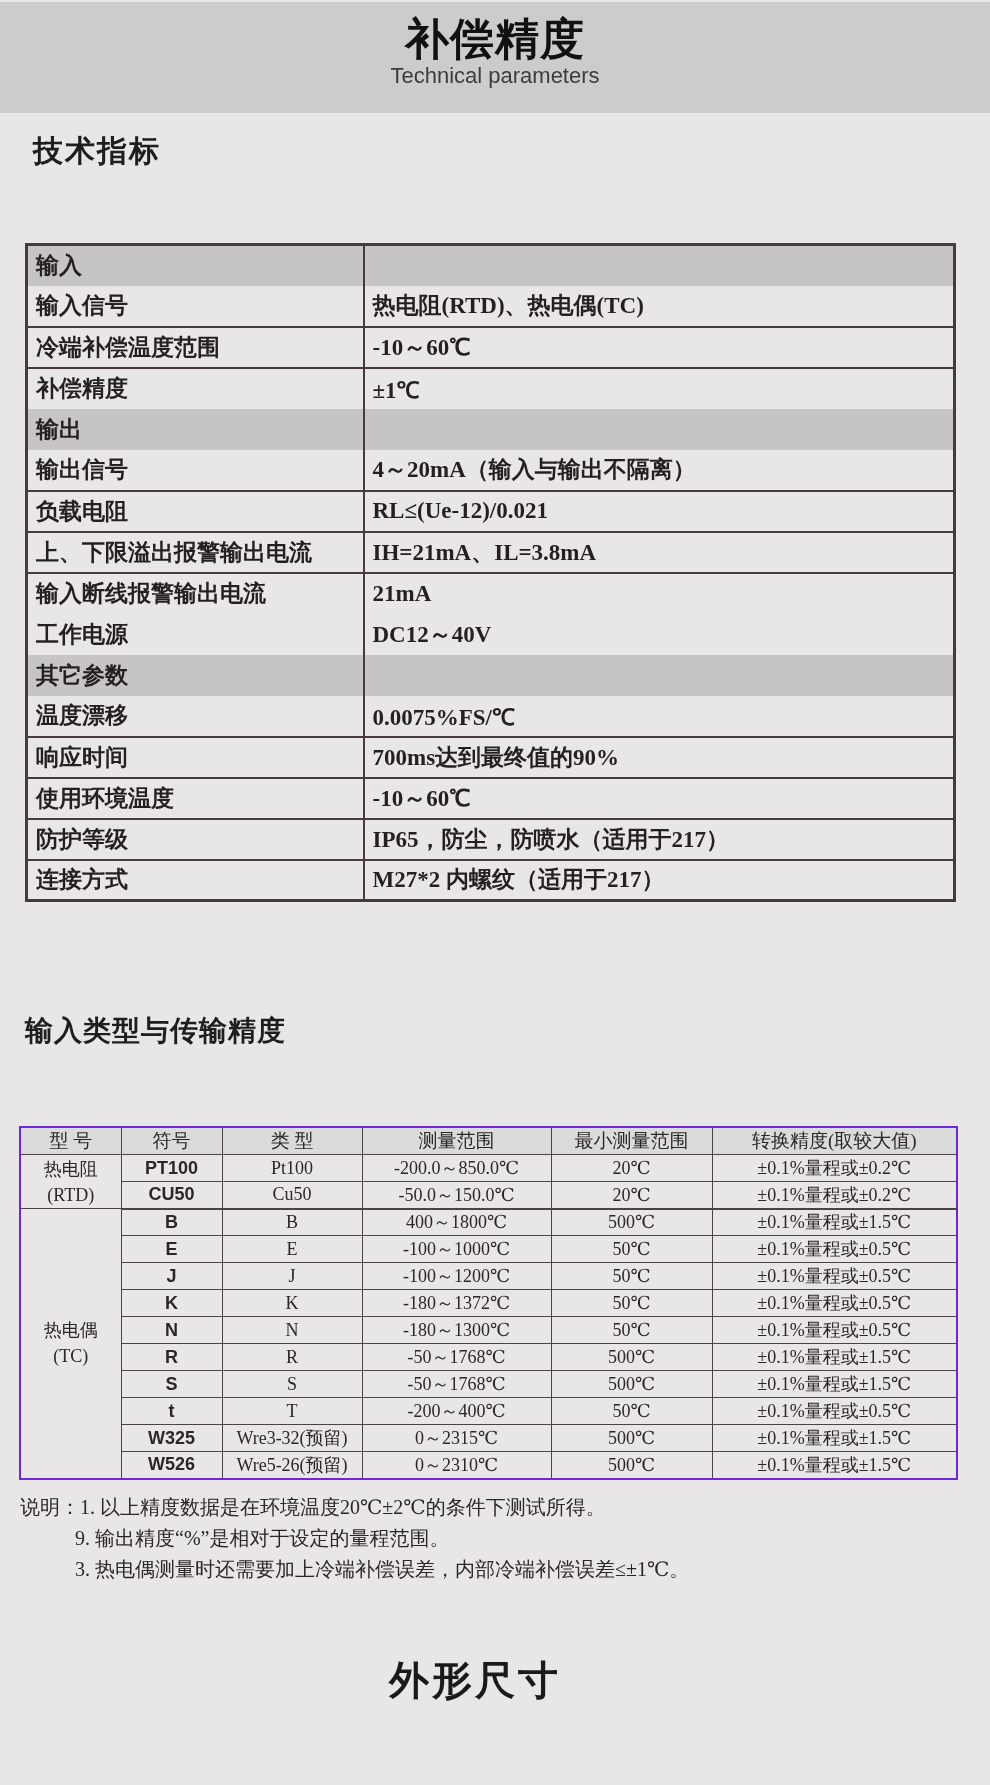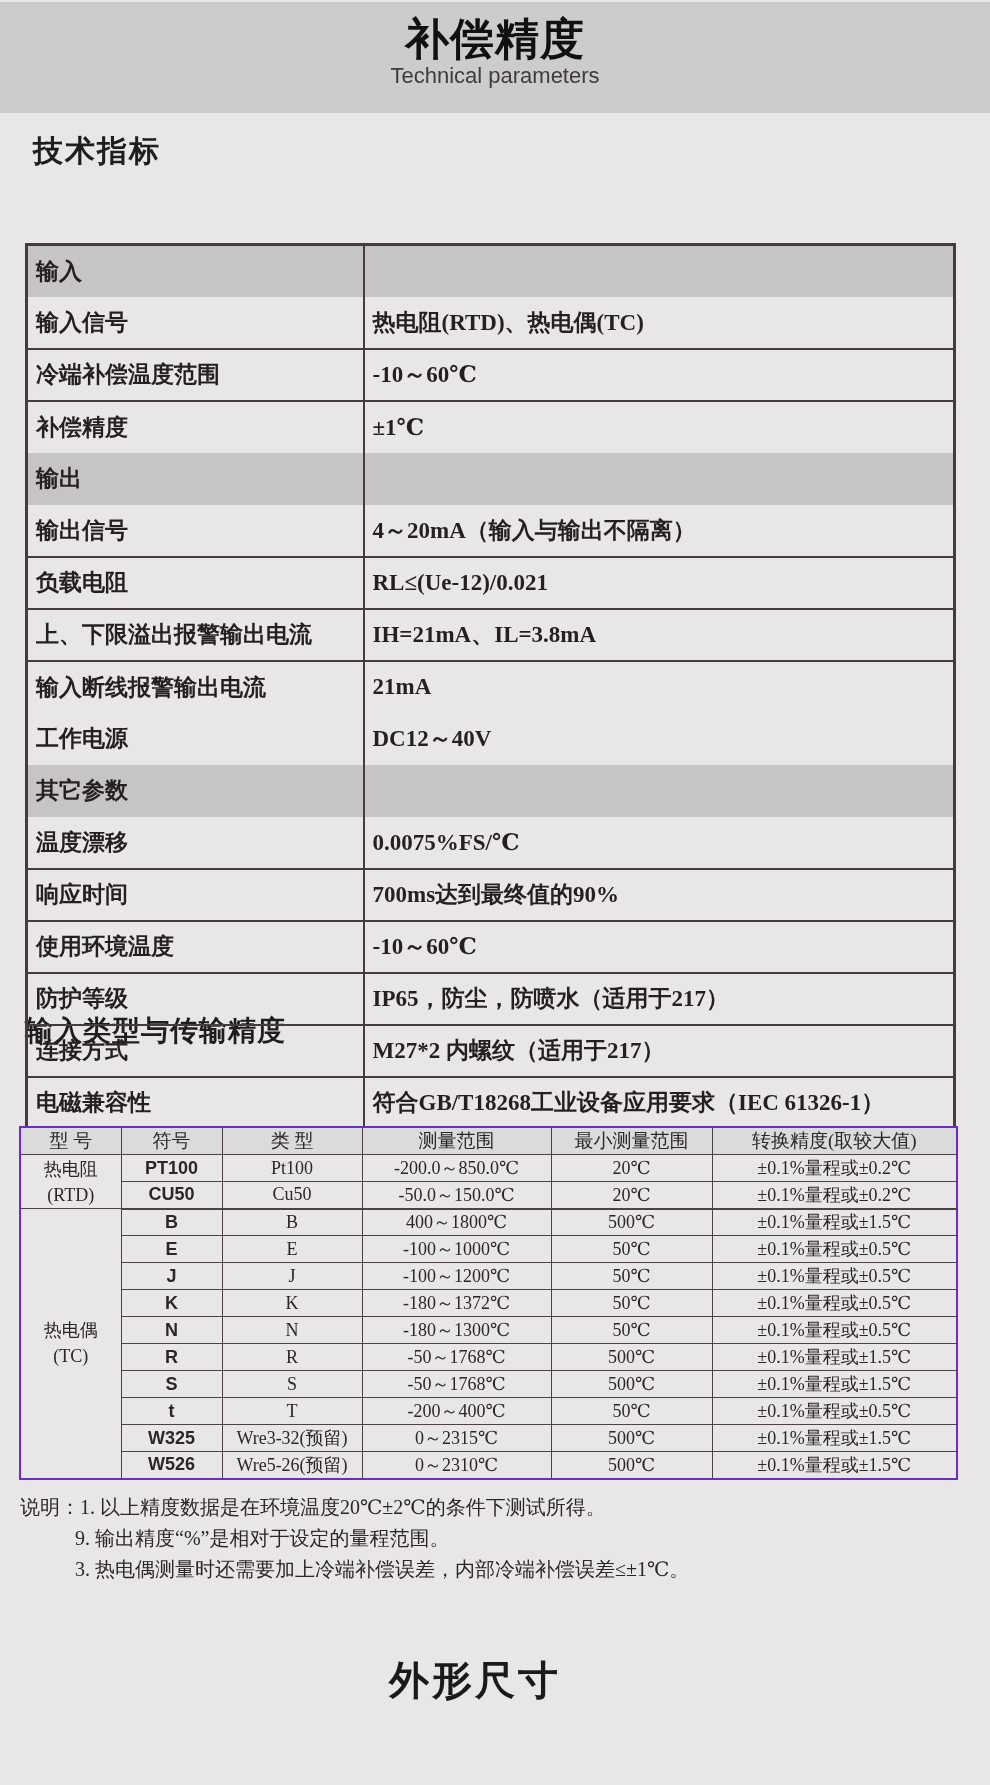--- a/index.html
+++ b/index.html
@@ -45,21 +45,21 @@
     font-weight:700;font-size:40px;color:#1b1a1b;letter-spacing:3px;
   }
   
   table{border-collapse:collapse;}
   .t1{
     position:absolute;left:25px;top:243px;width:928px;
     table-layout:fixed;
     border:3px solid #453b3c;
     font-size:23px;font-weight:700;color:#241f21;
   }
-  .t1 tr{height:52px;}
+  .t1 tr{height:41px;font-family:Liberation Serif, serif;}
   .t1 td{padding:0;vertical-align:middle;overflow:hidden;white-space:nowrap;}
   .t1 td.lbl{border-right:2px solid #453b3c;padding-left:8px;}
   .t1 td.val{padding-left:8px;}
   .t1 tr.item td{border-bottom:2px solid #453b3c;}
   .t1 tr.nb td{border-bottom:none;}
   .t1 tr.sec{background:#c6c4c5;}
   .t1 tr.sec td{border-bottom:none;}
   
   .t2{
     position:absolute;left:19px;top:1126px;width:937px;
@@ -164,24 +164,20 @@
         <td class="lbl">使用环境温度</td>
         <td class="val">-10～60℃</td>
       </tr>
       <tr class="item">
         <td class="lbl">防护等级</td>
         <td class="val">IP65，防尘，防喷水（适用于217）</td>
       </tr>
       <tr class="item">
         <td class="lbl">连接方式</td>
         <td class="val">M27*2 内螺纹（适用于217）</td>
-      </tr>
-      <tr class="item nb">
-        <td class="lbl">电磁兼容性</td>
-        <td class="val">符合GB/T18268工业设备应用要求（IEC 61326-1）</td>
       </tr>
     </tbody>
   </table>
 
   <table class="t2">
     <colgroup>
       <col style="width:101px">
         <col style="width:101px">
         <col style="width:140px">
       <col style="width:189px">

